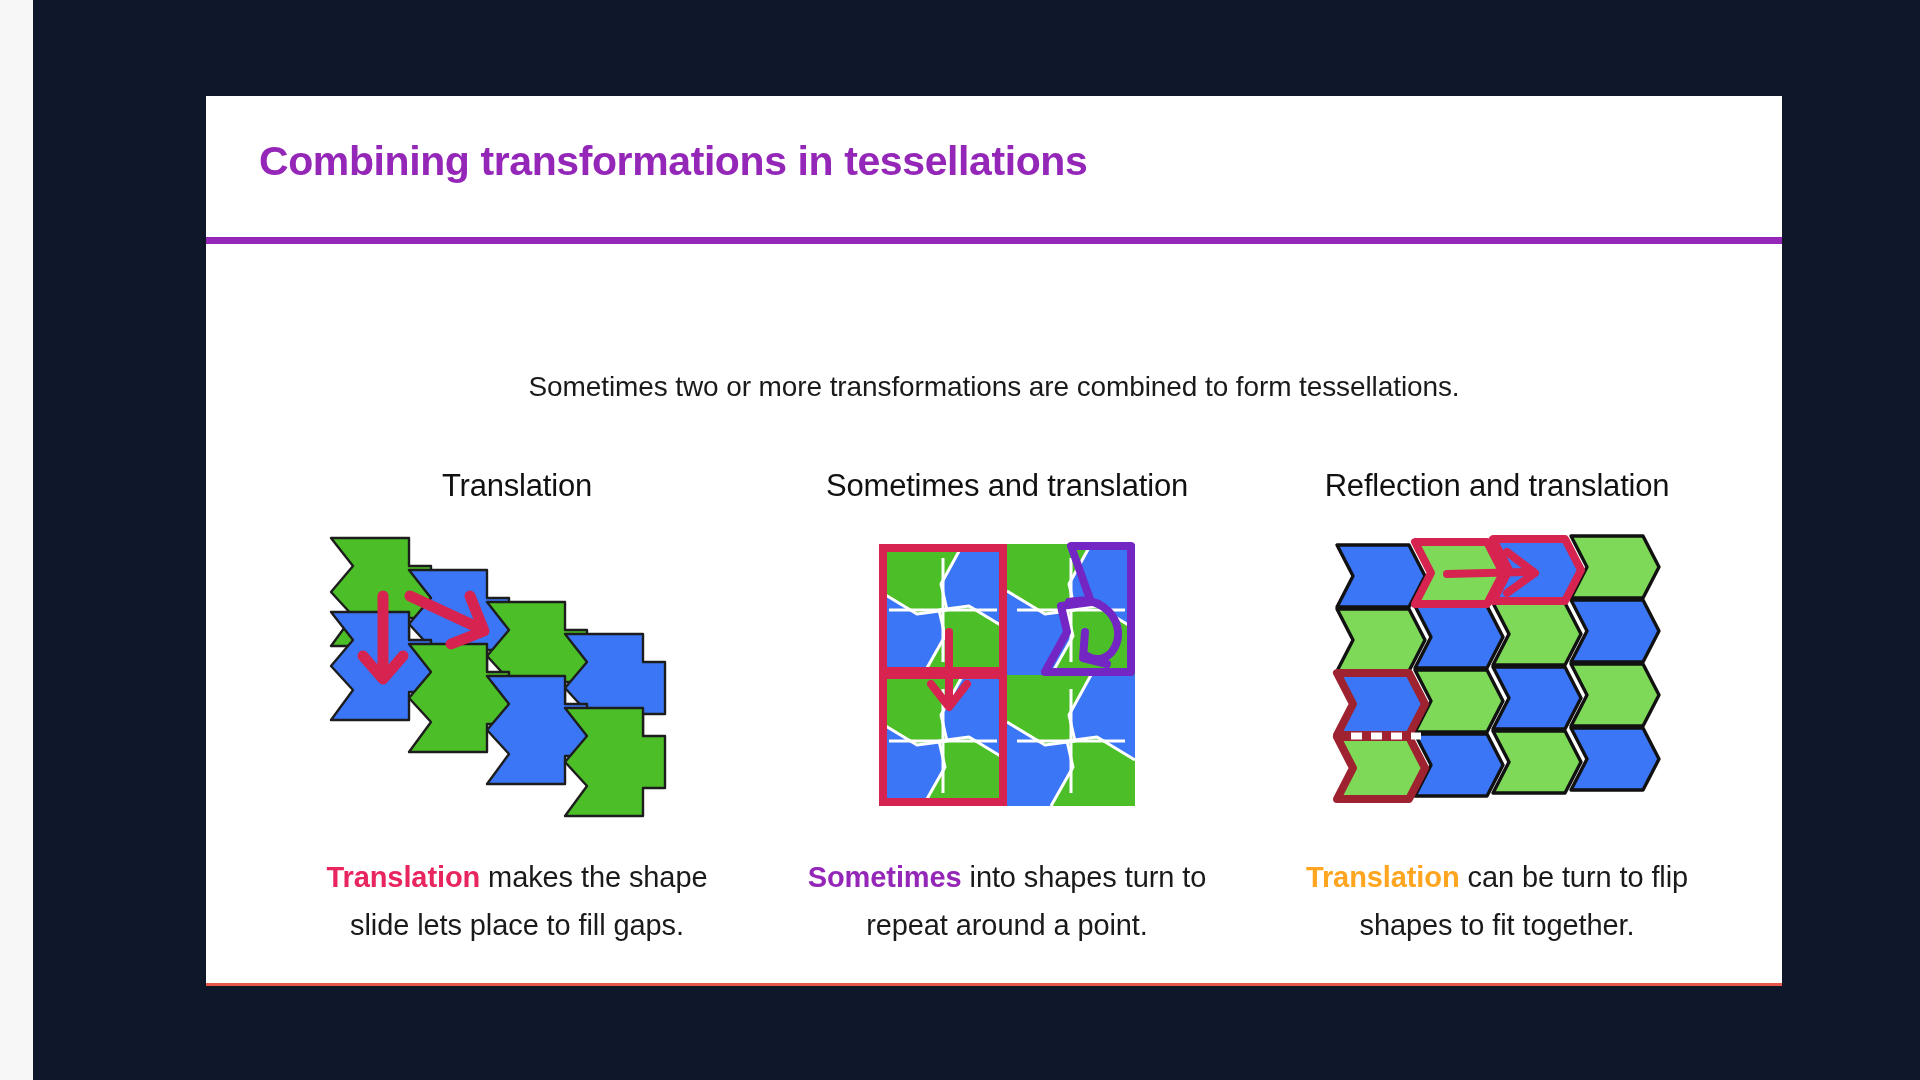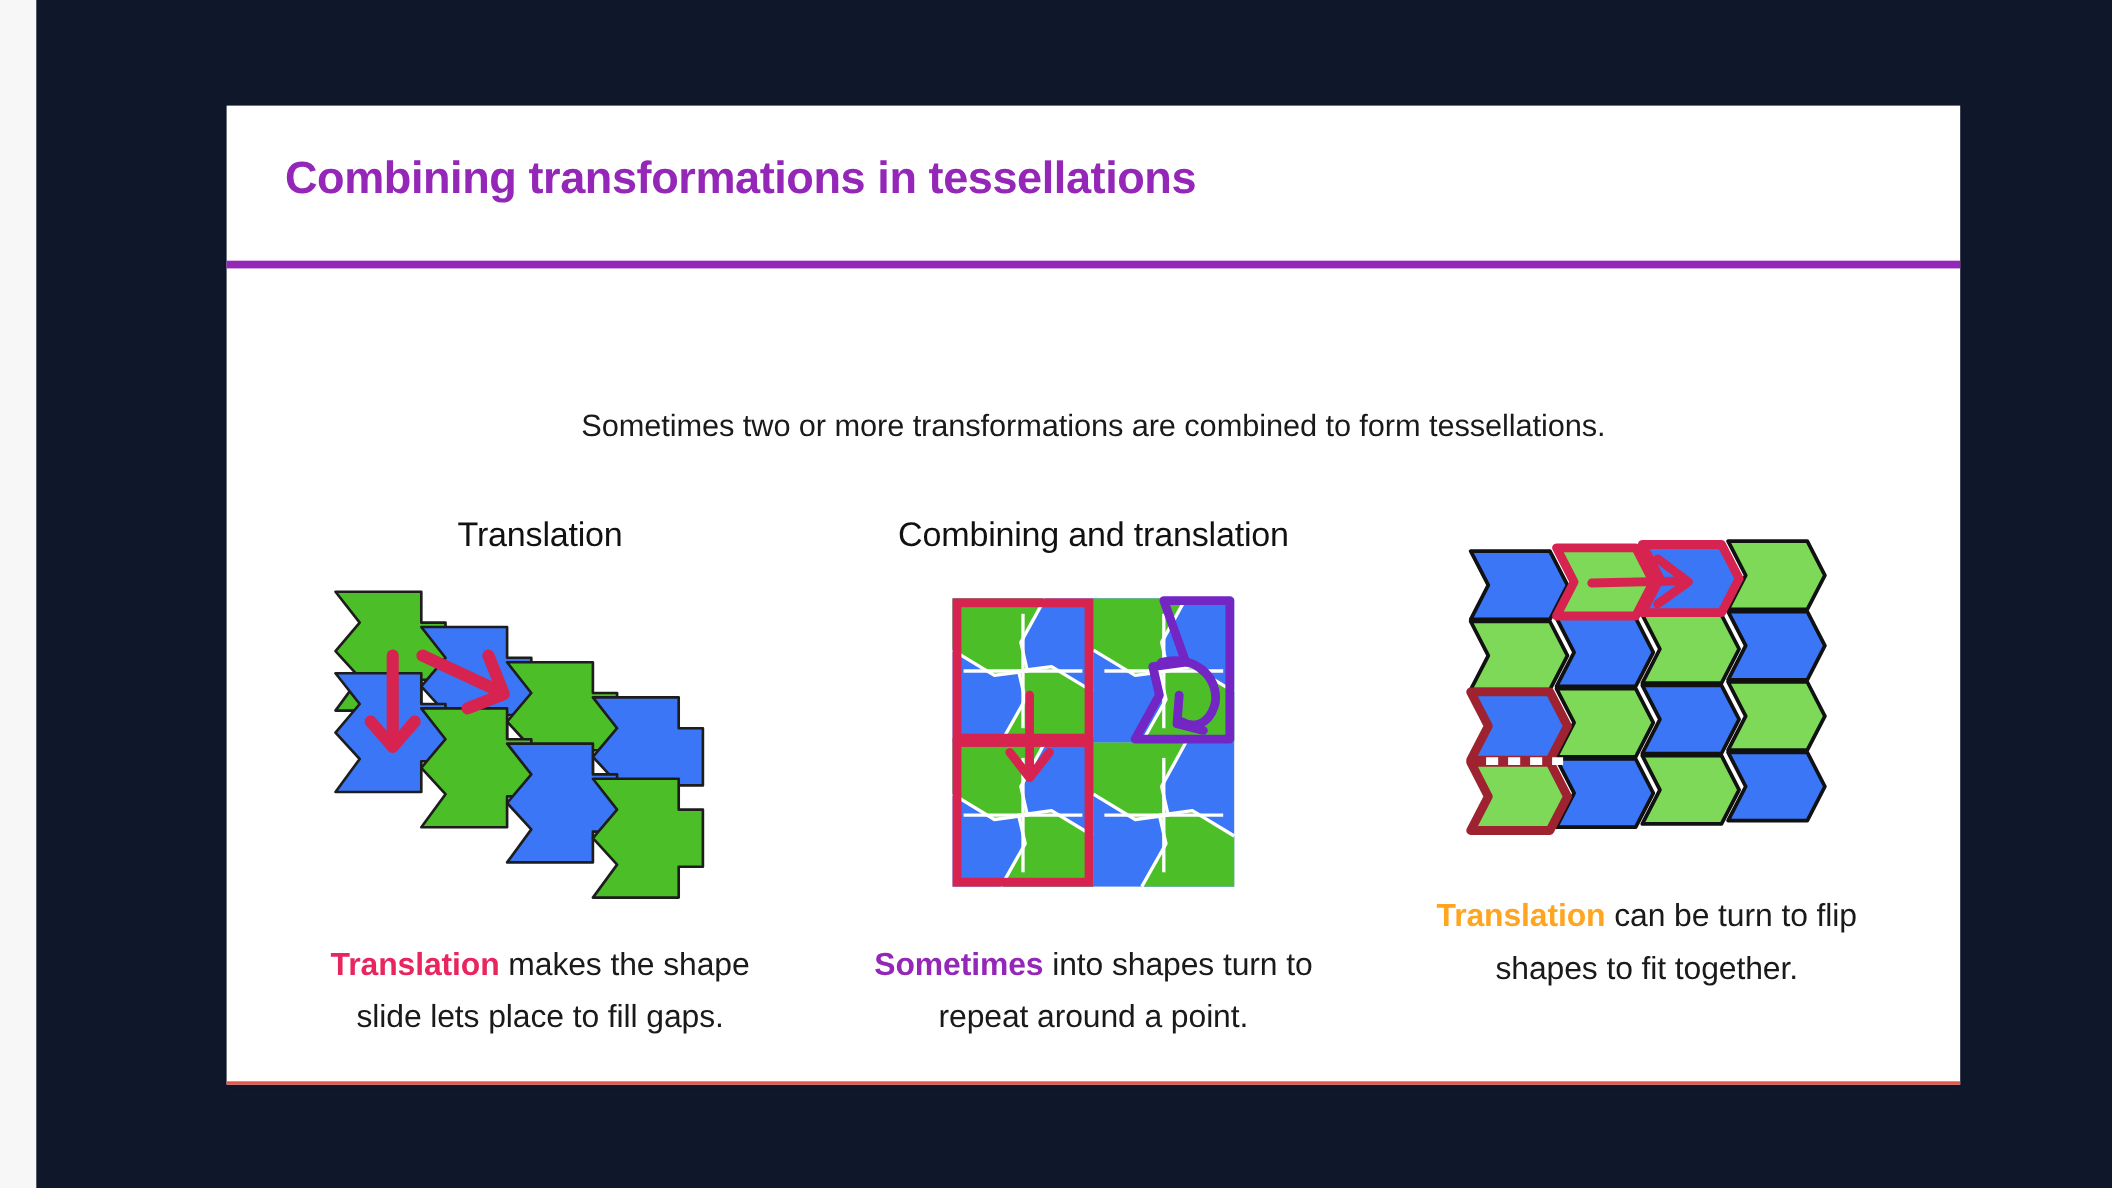--- a/index.html
+++ b/index.html
@@ -76,21 +76,21 @@
     letter-spacing: -0.1px;
   }
 
   
   .columns {
     position: absolute;
     left: 0;
     top: 372px;
     width: 100%;
     display: flex;
-    justify-content: space-between;
+    justify-content: flex-end;
     padding: 0 40px;
   }
 
   .col {
     width: 490px;
     display: flex;
     flex-direction: column;
     align-items: center;
   }
 
@@ -178,21 +178,21 @@
             </g>
           </svg>
         </div>
 
         <div class="caption">
           <b class="kw-translation">Translation</b><span> makes the shape slide lets place to fill gaps.</span>
         </div>
       </div>
 
       <div class="col">
-        <div class="col-heading">Combining and translation</div>
+        <div class="col-heading">Sometimes and translation</div>
 
         <div class="figure">
           <svg width="256" height="262" viewBox="0 0 256 262">
             <defs>
 
               <g id="t2-cell">
                 <rect x="0" y="0" width="128" height="131" fill="#3b76f6"></rect>
 
                 <path d="M0,0 L84,0 L62,40 L68,66 L38,70 L0,47 Z" fill="#4cbf28"></path>
 
@@ -235,20 +235,21 @@
             </g>
           </svg>
         </div>
 
         <div class="caption">
           <b class="kw-rotation">Sometimes</b><span> into shapes turn to repeat around a point.</span>
         </div>
       </div>
 
       <div class="col">
+        <div class="col-heading">Reflection and translation</div>
 
         <div class="figure">
           <svg width="340" height="272" viewBox="0 0 340 272">
             <defs>
 
               <g id="t3-tile">
                 <path d="M0,0 L72,0 L88,31 L72,62 L0,62 L16,31 Z"></path>
               </g>
             </defs>
 

